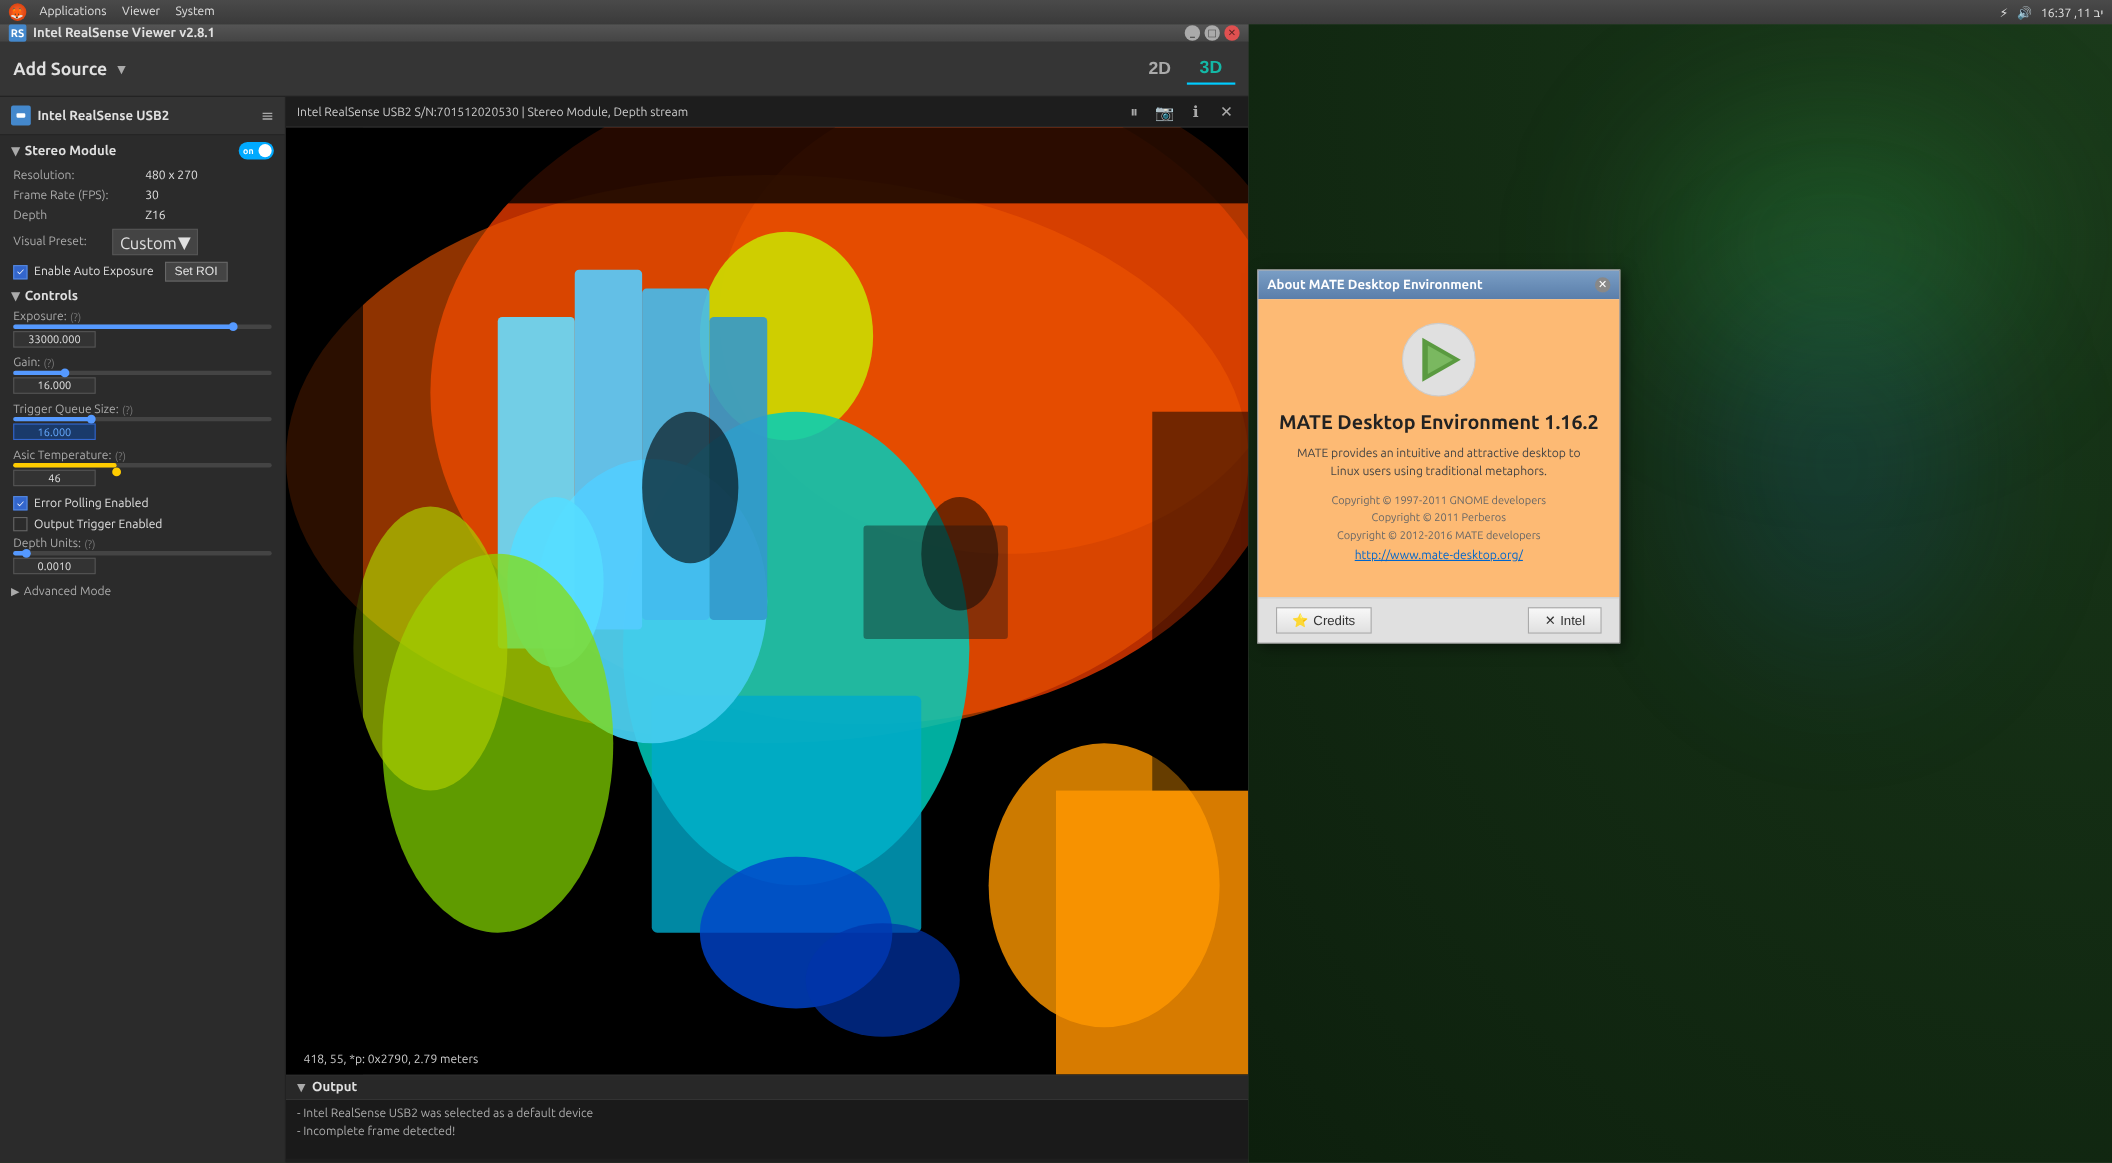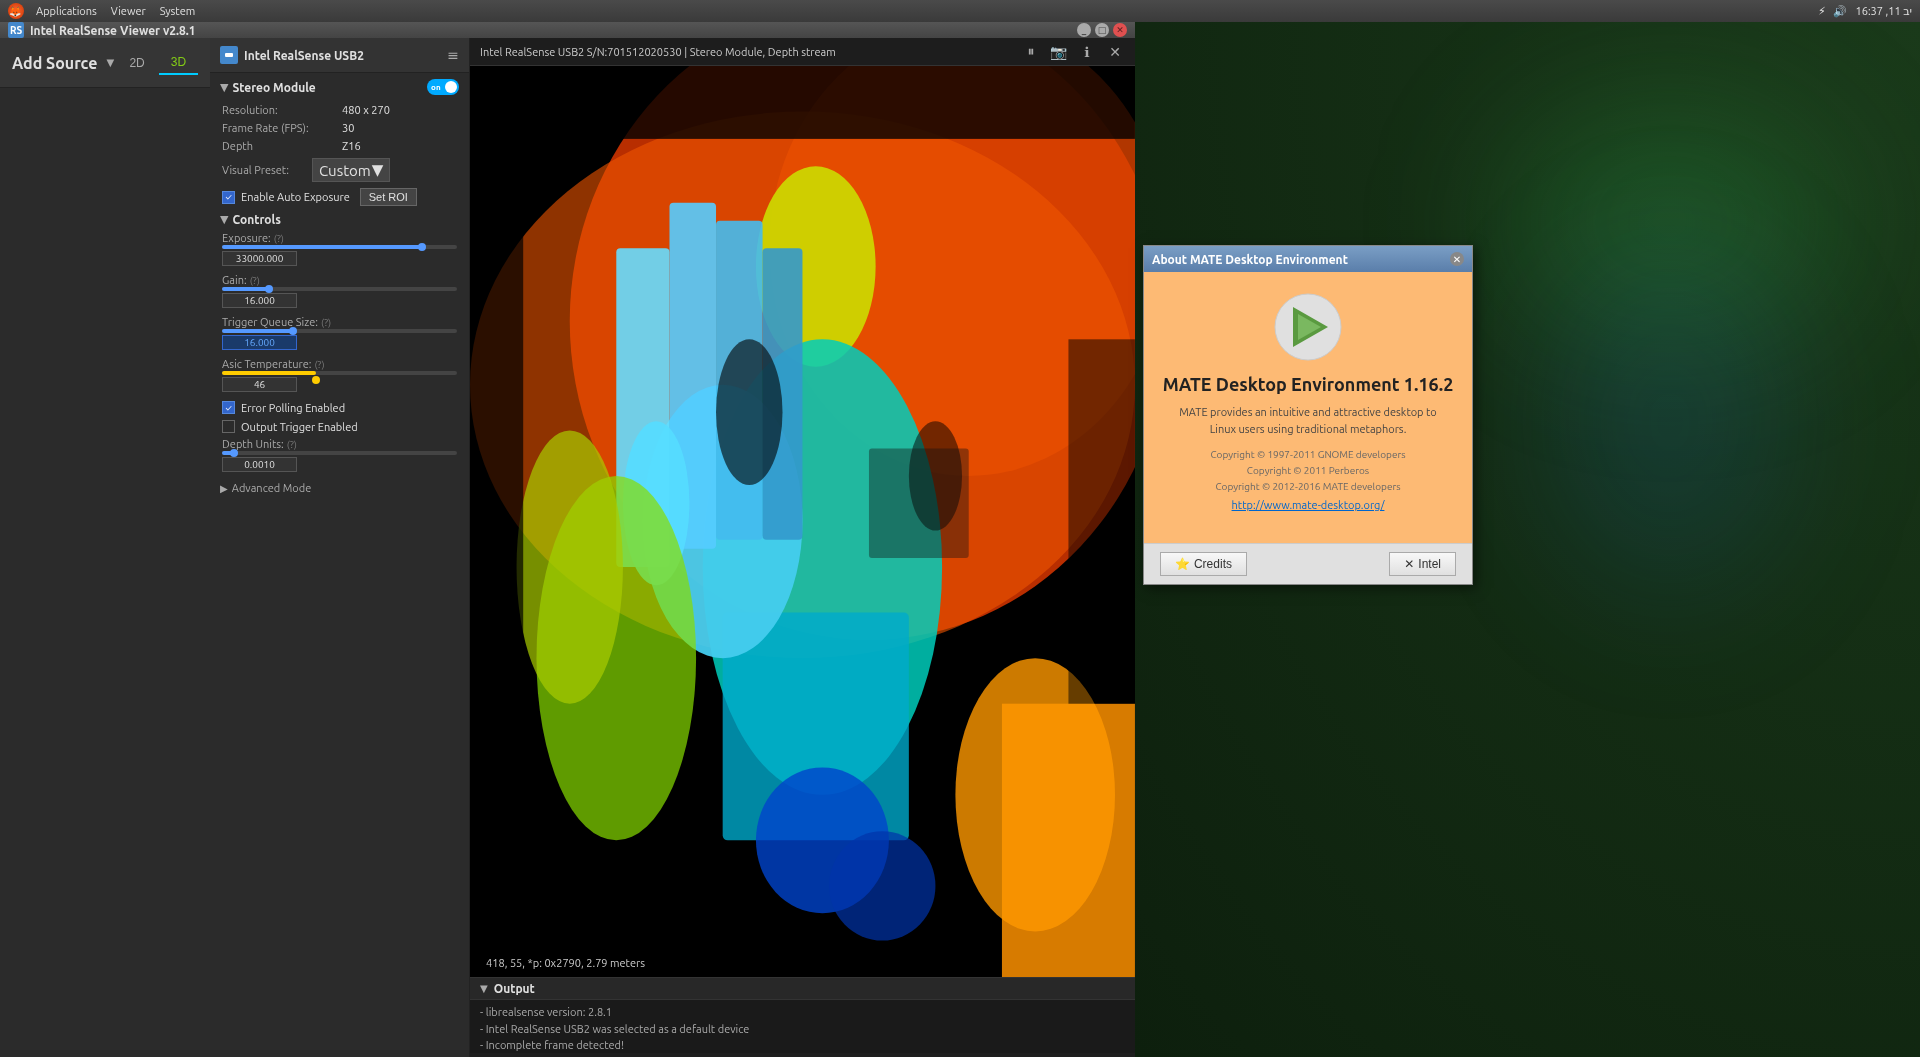--- a/index.html
+++ b/index.html
@@ -108,21 +108,21 @@
       font-size: 9px;
       color: rgba(0,0,0,0.6);
     }
     .win-btn-min { background: #aaa; }
     .win-btn-max { background: #aaa; }
     .win-btn-close { background: #e05050; }
 
     
     #app-content {
       display: flex;
-      flex-direction: row;
+      flex-direction: column;
       flex: 1;
       overflow: hidden;
     }
 
     
     #top-bar {
       height: 50px;
       background: #353535;
       display: flex;
       align-items: center;
@@ -151,24 +151,24 @@
       margin-left: auto;
       display: flex;
       gap: 2px;
     }
     .view-btn {
       padding: 4px 12px;
       background: transparent;
       border: none;
       color: #aaa;
       cursor: pointer;
-      font-size: 12px;
-      font-weight: normal;
-    }
-    .view-btn.active { color: #84cc16; border-bottom: 2px solid #00ccff; }
+      font-size: 16px;
+      font-weight: bold;
+    }
+    .view-btn.active { color: #14b8a6; border-bottom: 2px solid #00ccff; }
 
     
     #content-area {
       display: flex;
       flex: 1;
       overflow: hidden;
     }
 
     
     #sidebar {
@@ -901,21 +901,20 @@
             <div id="depth-coords">418, 55, *p: 0x2790, 2.79 meters</div>
           </div>
         </div>
 
         <div id="output-section">
           <div id="output-header">
             <span id="output-toggle">▼</span>
             <span id="output-title">Output</span>
           </div>
           <div id="output-content">
-            <div class="output-line">- librealsense version: 2.8.1</div>
             <div class="output-line">- Intel RealSense USB2 was selected as a default device</div>
             <div class="output-line">- Incomplete frame detected!</div>
           </div>
         </div>
       </div>
     </div>
   </div>
 </div>
 
 <div id="about-dialog">

